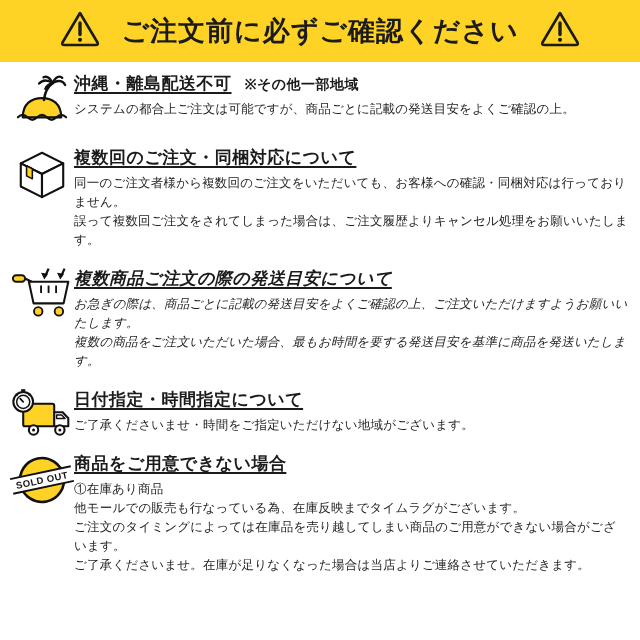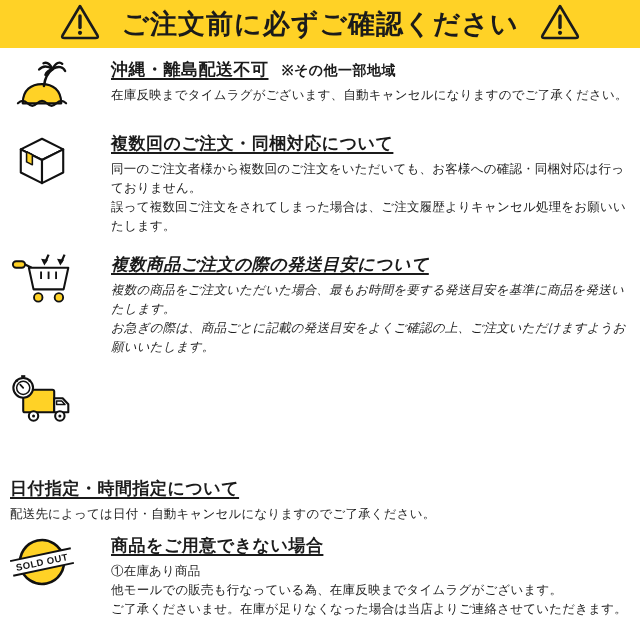--- a/index.html
+++ b/index.html
@@ -2,38 +2,38 @@
 <html><head>
 <meta charset="utf-8">
 <style>
   html,body { margin:0; padding:0; }
   body {
     width:640px; height:640px; background:#ffffff;
     font-family:"Liberation Sans", sans-serif;
     color:#1b1b1b; overflow:hidden;
   }
   .banner {
-    height:48px; background:#FFD226;
+    height:62px; background:#FFD226;
     display:flex; align-items:center; justify-content:center; gap:20px;
   }
   .banner-title { font-size:27px; font-weight:bold; letter-spacing:1px; }
   .warn-svg { display:block; }
   .content { padding:8px 12px 0 10px; }
-  .section { display:flex;gap:37px; }
+  .section { display:flex; }
   .icon-wrap { flex:0 0 64px; width:64px; display:flex; justify-content:center; align-items:flex-start; padding-top:2px; }
   .section-text { flex:1; min-width:0; }
   .section-title { font-size:17px; font-weight:bold; margin:2px 0 5px 0; letter-spacing:0.5px; }
   .title-main { text-decoration:underline; text-decoration-thickness:1.5px; text-underline-offset:3px; }
   .title-suffix { font-size:14px; margin-left:8px; text-decoration:none; }
   .body-line { font-size:12.5px; line-height:19px; min-height:19px; letter-spacing:0.2px; color:#1f1f1f; }
   .mb-s1 { margin-bottom:16px; }
   .mb-s2 { margin-bottom:17px; }
   .mb-s3 { margin-bottom:15px; }
   .mb-s4 { margin-bottom:15px;font-style:italic; }
-  .mb-s5 { margin-bottom:8px;flex-direction:column; }
+  .mb-s5 { margin-bottom:8px; }
   svg { overflow:visible; }
 </style>
 </head>
 <body>
 
 <div class="banner">
   <span class="warn-svg">
     <svg width="42" height="38" viewBox="0 0 42 38">
       <path d="M21 3 L38.5 32.5 Q39.7 35 36.5 35 L5.5 35 Q2.3 35 3.5 32.5 Z" fill="none" stroke="#1b1b1b" stroke-width="2.6" stroke-linejoin="round"></path>
       <line x1="21" y1="13" x2="21" y2="24.5" stroke="#1b1b1b" stroke-width="3.4" stroke-linecap="round"></line>
@@ -63,21 +63,21 @@
         <path d="M39 10.5 C36 4.5 32.5 3 29.5 4.5" fill="none" stroke="#111" stroke-width="2.4" stroke-linecap="round"></path>
         <path d="M39 10.5 C42 3.5 46.5 2.5 49 5" fill="none" stroke="#111" stroke-width="2.4" stroke-linecap="round"></path>
         <path d="M39 10.5 C35.5 11.5 32.5 13.5 31.5 16.5" fill="none" stroke="#111" stroke-width="2.4" stroke-linecap="round"></path>
       </svg>
     </div>
     <div class="section-text">
       <div class="section-title">
         <span class="title-main">沖縄・離島配送不可</span>
         <span class="title-suffix">※その他一部地域</span>
       </div>
-      <div class="body-line">在庫反映までタイムラグがございます、自動キャンセルになりますのでご了承ください。</div>
+      <div class="body-line">システムの都合上ご注文は可能ですが、商品ごとに記載の発送目安をよくご確認の上。</div>
     </div>
   </div>
 
 
   <div class="section mb-s3">
     <div class="icon-wrap">
       <svg width="54" height="56" viewBox="0 0 56 56">
         <polygon points="28,6 50,17 28,28 6,17" fill="#fff" stroke="#111" stroke-width="2.2" stroke-linejoin="round"></polygon>
         <polygon points="6,17 28,28 28,52 6,41" fill="#fff" stroke="#111" stroke-width="2.2" stroke-linejoin="round"></polygon>
         <polygon points="50,17 28,28 28,52 50,41" fill="#fff" stroke="#111" stroke-width="2.2" stroke-linejoin="round"></polygon>
@@ -107,22 +107,22 @@
         <line x1="40" y1="1" x2="36.5" y2="9" stroke="#111" stroke-width="2.4"></line>
         <polygon points="35.5,12.5 32,5.5 39.5,6.5" fill="#111"></polygon>
         <line x1="57" y1="1" x2="53.5" y2="9" stroke="#111" stroke-width="2.4"></line>
         <polygon points="52.5,12.5 49,5.5 56.5,6.5" fill="#111"></polygon>
       </svg>
     </div>
     <div class="section-text">
       <div class="section-title">
         <span class="title-main">複数商品ご注文の際の発送目安について</span>
       </div>
+      <div class="body-line">お急ぎの際は、商品ごとに記載の発送目安をよくご確認の上、ご注文いただけますようお願いいたします。</div>
       <div class="body-line">複数の商品をご注文いただいた場合、最もお時間を要する発送目安を基準に商品を発送いたします。</div>
-      <div class="body-line">お急ぎの際は、商品ごとに記載の発送目安をよくご確認の上、ご注文いただけますようお願いいたします。</div>
     </div>
   </div>
 
   <div class="section mb-s5">
     <div class="icon-wrap">
       <svg width="62" height="54" viewBox="0 0 66 56">
         <rect x="13" y="16" width="33" height="24" rx="2" fill="#FFD226" stroke="#111" stroke-width="2.2"></rect>
         <path d="M46 25 L55 25 L61 31.5 L61 40 L46 40 Z" fill="#fff" stroke="#111" stroke-width="2.2" stroke-linejoin="round"></path>
         <path d="M48.5 28 L54 28 L57.5 31.8 L48.5 31.8 Z" fill="#fff" stroke="#111" stroke-width="1.6" stroke-linejoin="round"></path>
         <circle cx="24" cy="44" r="5" fill="#fff" stroke="#111" stroke-width="2.2"></circle>
@@ -134,21 +134,21 @@
         <rect x="10.8" y="0.5" width="4.4" height="2.6" fill="#111"></rect>
         <line x1="5" y1="5.5" x2="7" y2="7.5" stroke="#111" stroke-width="1.8"></line>
         <line x1="21" y1="5.5" x2="19" y2="7.5" stroke="#111" stroke-width="1.8"></line>
         <line x1="13" y1="14" x2="9.8" y2="10.5" stroke="#111" stroke-width="1.8" stroke-linecap="round"></line>
       </svg>
     </div>
     <div class="section-text">
       <div class="section-title">
         <span class="title-main">日付指定・時間指定について</span>
       </div>
-      <div class="body-line">配送先によっては日付・自動キャンセルになりますのでご了承ください。</div>
+      <div class="body-line">ご了承くださいませ・時間をご指定いただけない地域がございます。</div>
     </div>
   </div>
 
   <div class="section">
     <div class="icon-wrap">
       <svg width="56" height="56" viewBox="0 0 56 56">
         <g transform="rotate(-12 28 28)">
           <circle cx="28" cy="28" r="22" fill="#FFD226" stroke="#111" stroke-width="2.6"></circle>
           <rect x="-3" y="20.5" width="62" height="15" fill="#fff"></rect>
           <line x1="-3" y1="20.5" x2="59" y2="20.5" stroke="#111" stroke-width="2"></line>
@@ -156,18 +156,19 @@
           <text x="28" y="31.5" text-anchor="middle" font-size="9.5" font-weight="bold" font-family="Liberation Sans, sans-serif" fill="#111" letter-spacing="0.5">SOLD OUT</text>
         </g>
       </svg>
     </div>
     <div class="section-text">
       <div class="section-title">
         <span class="title-main">商品をご用意できない場合</span>
       </div>
       <div class="body-line">①在庫あり商品</div>
       <div class="body-line">他モールでの販売も行なっている為、在庫反映までタイムラグがございます。</div>
+      <div class="body-line">ご注文のタイミングによっては在庫品を売り越してしまい商品のご用意ができない場合がございます。</div>
       <div class="body-line">ご了承くださいませ。在庫が足りなくなった場合は当店よりご連絡させていただきます。</div>
 
     </div>
   </div>
 
 </div>
 
 </body></html>

